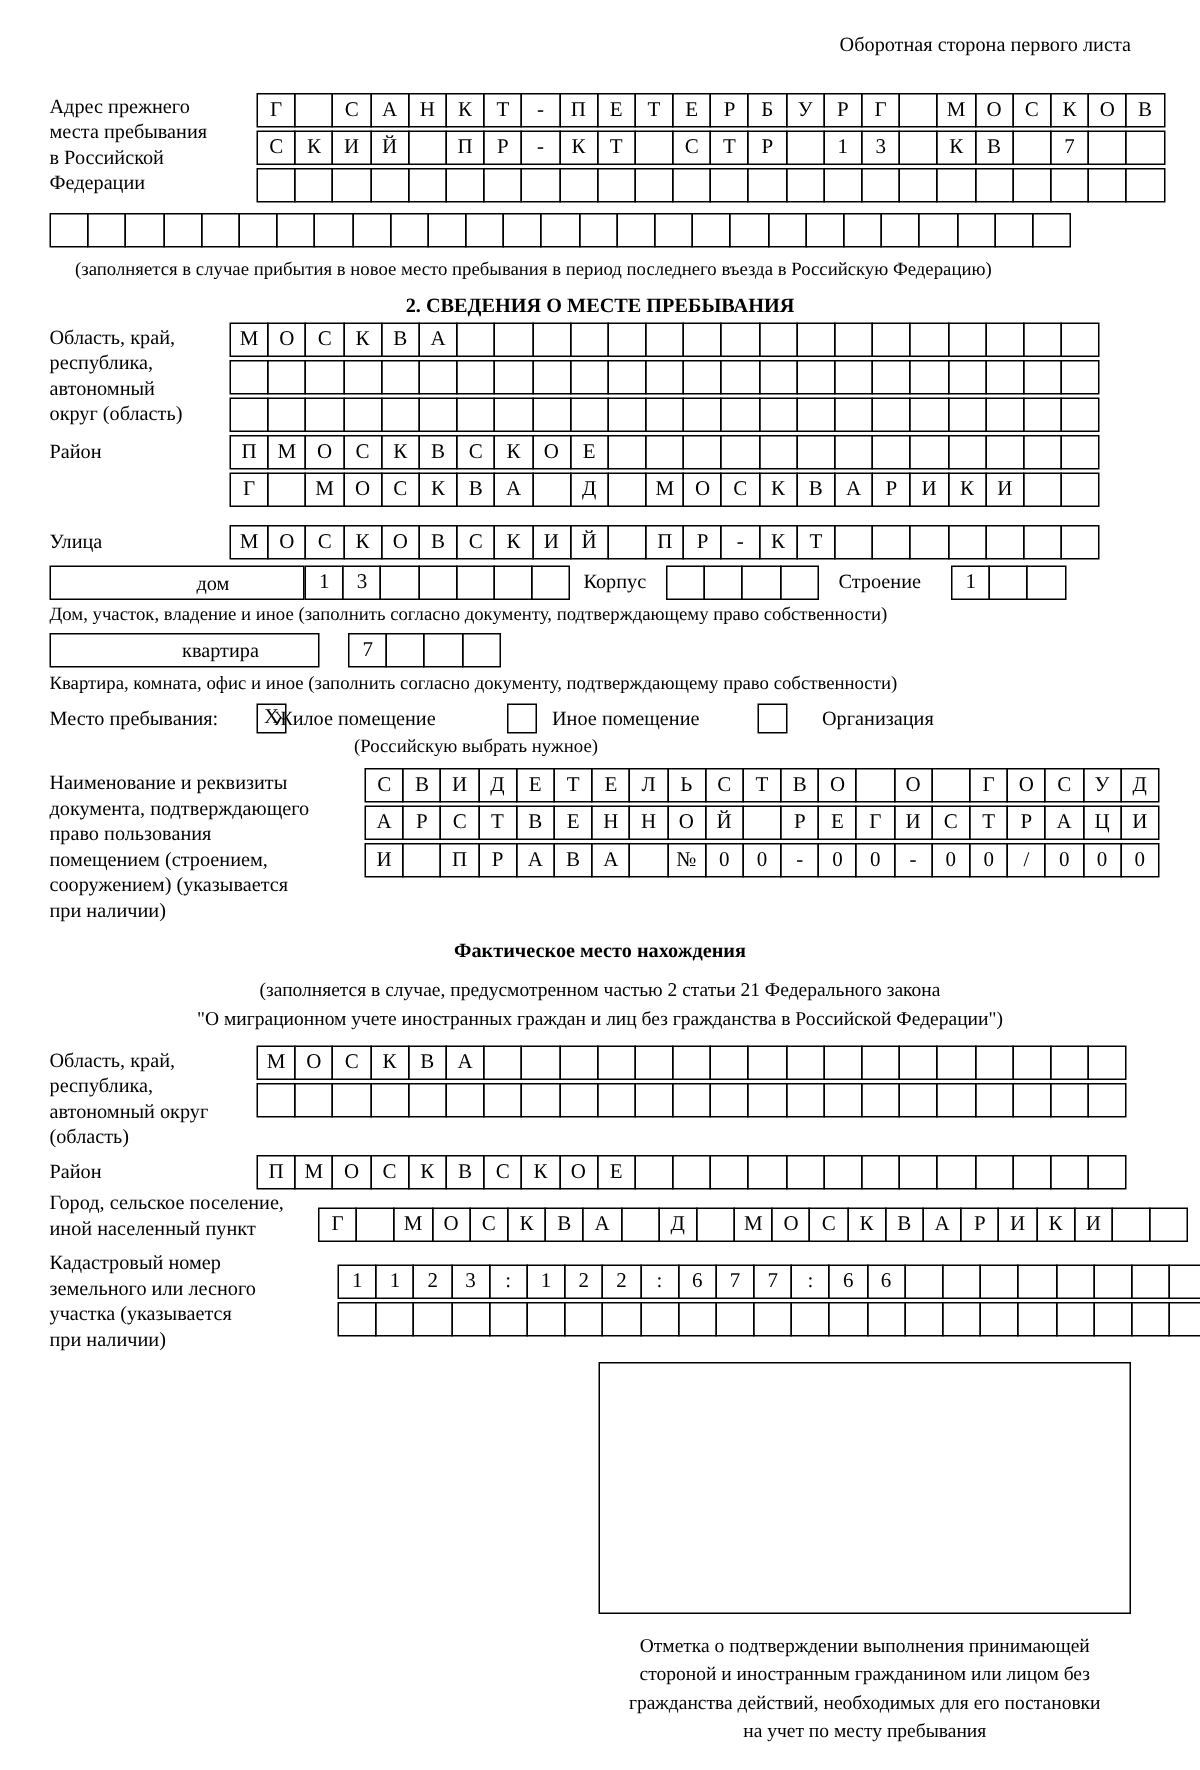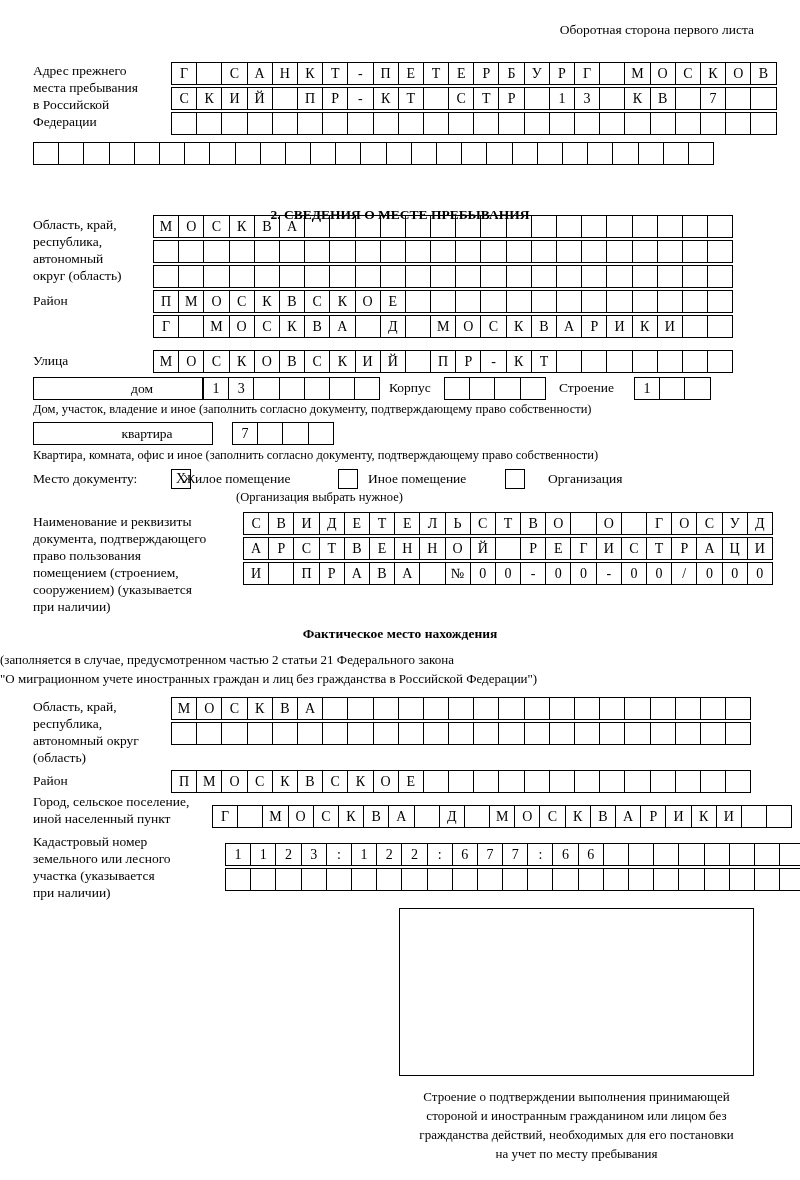--- a/index.html
+++ b/index.html
@@ -1,20 +1,20 @@
 <!DOCTYPE html>
 <html><head>
 <meta charset="utf-8">
 <style>
   html,body{margin:0;padding:0;background:#fff;}
   body{width:800px;height:1180px;font-family:"Liberation Serif", serif;color:#000;position:relative;}
   .page{position:relative;width:800px;height:1180px;}
   .hdr-right{position:absolute;right:46px;top:22px;font-size:13.5px;}
   .lbl{position:absolute;font-size:13.5px;line-height:17px;white-space:pre-line;}
-  .lbl-c{position:absolute;font-size:13px;}
+  .lbl-c{position:absolute;font-size:13px;text-align:center;}
   .bold-c{position:absolute;font-size:13.5px;font-weight:bold;text-align:center;width:100%;left:0;}
   .row{position:absolute;display:flex;}
   .cell{width:26.2px;height:23px;border:1px solid #000;margin-right:-1px;box-sizing:border-box;
         font-size:14px;text-align:center;line-height:21px;font-family:"Liberation Serif", serif;}
   .boxline{position:absolute;border:1px solid #000;box-sizing:border-box;padding-left:48px;}
   .inline-lbl{position:absolute;font-size:13.5px;}
   .wide{border:1px solid #000;box-sizing:border-box;height:23px;text-align:center;font-size:13.5px;line-height:21px;}
   .note{position:absolute;font-size:12.5px;}
   .check{width:20px;height:20px;border:1px solid #000;box-sizing:border-box;display:inline-block;
          text-align:center;font-size:14px;line-height:18px;vertical-align:middle;}
@@ -134,22 +134,23 @@
       <div class="cell"></div>
       <div class="cell"></div>
       <div class="cell"></div>
       <div class="cell"></div>
       <div class="cell"></div>
       <div class="cell"></div>
       <div class="cell"></div>
       <div class="cell"></div>
     </div>
 
-
-  <div class="bold-c" style="top:196px;margin-top:11px;">2. СВЕДЕНИЯ О МЕСТЕ ПРЕБЫВАНИЯ</div>
+  <div class="note" style="left:50px;top:172px;">(заполняется в случае прибытия в новое место пребывания в период последнего въезда в Российскую Федерацию)</div>
+
+  <div class="bold-c" style="top:196px;">2. СВЕДЕНИЯ О МЕСТЕ ПРЕБЫВАНИЯ</div>
 
   <div class="lbl" style="left:33px;top:216px;">Область, край,
 республика,
 автономный
 округ (область)</div>
   <div class="row" id="s2-reg1" style="left:153px;top:215px;">
       <div class="cell">М</div>
       <div class="cell">О</div>
       <div class="cell">С</div>
       <div class="cell">К</div>
@@ -332,28 +333,28 @@
 
   <div class="wide boxline" style="left:33px;top:422px;width:180px;">квартира</div>
   <div class="row" id="s2-flat" style="left:232px;top:422px;">
       <div class="cell">7</div>
       <div class="cell"></div>
       <div class="cell"></div>
       <div class="cell"></div>
     </div>
   <div class="note" style="left:33px;top:448px;">Квартира, комната, офис и иное (заполнить согласно документу, подтверждающему право собственности)</div>
 
-  <div class="inline-lbl" style="left:33px;top:471px;">Место документу:</div>
+  <div class="inline-lbl" style="left:33px;top:471px;">Место пребывания:</div>
   <div class="check" style="position:absolute;left:171px;top:469px;">X</div>
   <div class="inline-lbl" style="left:183px;top:471px;">Жилое помещение</div>
   <div class="check" style="position:absolute;left:338px;top:469px;"></div>
   <div class="inline-lbl" style="left:368px;top:471px;text-align:right;">Иное помещение</div>
   <div class="check" style="position:absolute;left:505px;top:469px;"></div>
   <div class="inline-lbl" style="left:548px;top:471px;">Организация</div>
-  <div class="note" style="left:236px;top:490px;">(Организация выбрать нужное)</div>
+  <div class="note" style="left:236px;top:490px;">(Российскую выбрать нужное)</div>
 
   <div class="lbl" style="left:33px;top:513px;">Наименование и реквизиты
 документа, подтверждающего
 право пользования
 помещением (строением,
 сооружением) (указывается
 при наличии)</div>
   <div class="row" id="s2-doc1" style="left:243px;top:512px;">
       <div class="cell">С</div>
       <div class="cell">В</div>
@@ -587,18 +588,18 @@
       <div class="cell"></div>
       <div class="cell"></div>
       <div class="cell"></div>
       <div class="cell"></div>
       <div class="cell"></div>
       <div class="cell"></div>
       <div class="cell"></div>
     </div>
 
   <div class="bigbox" style="left:399px;top:908px;width:355px;height:168px;"></div>
-  <div class="footer-note" style="left:399px;top:1087px;width:355px;white-space:pre-line;">Строение о подтверждении выполнения принимающей
+  <div class="footer-note" style="left:399px;top:1087px;width:355px;white-space:pre-line;">Отметка о подтверждении выполнения принимающей
 стороной и иностранным гражданином или лицом без
 гражданства действий, необходимых для его постановки
 на учет по месту пребывания</div>
 
 </div>
 
 </body></html>

